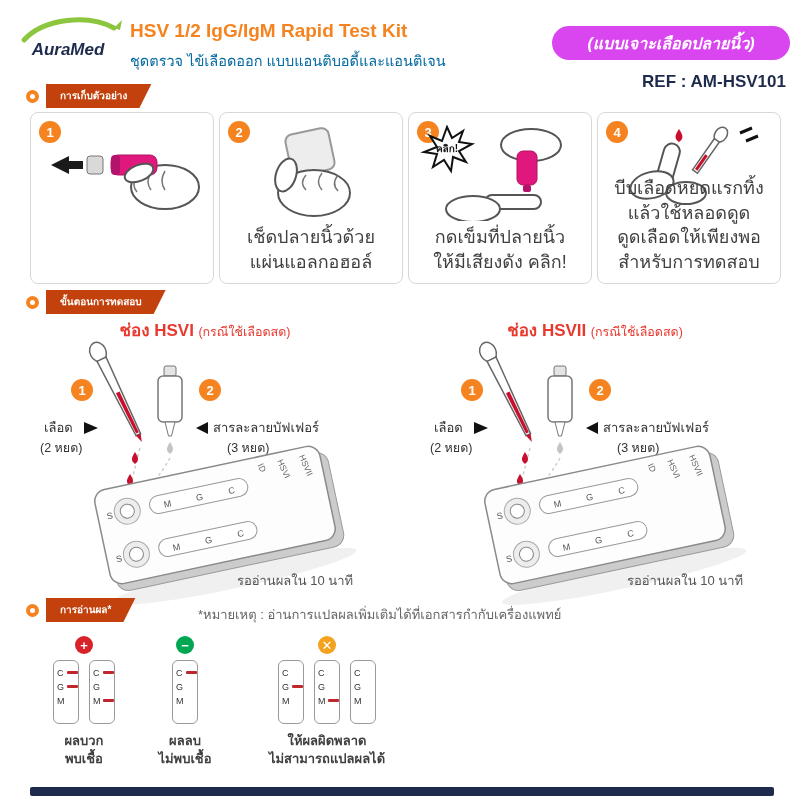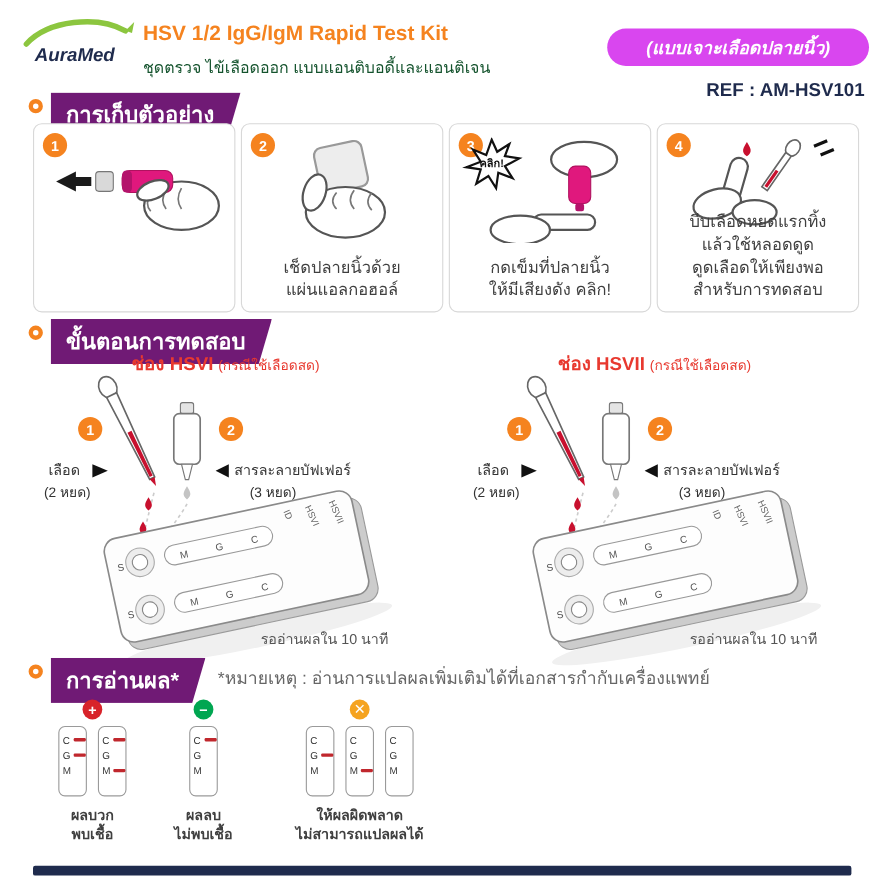--- a/index.html
+++ b/index.html
@@ -4,45 +4,45 @@
 <style>
   html,body{margin:0;padding:0;background:#fff;}
   .page{position:relative;width:800px;height:800px;background:#fff;overflow:hidden;
         font-family:"Liberation Sans","DejaVu Sans",sans-serif;color:#333;}
   svg{font-family:inherit;}
   .multiline{white-space:pre-line;}
 
   
   .logo{position:absolute;left:14px;top:10px;}
   .title{position:absolute;left:130px;top:20px;font-size:19px;font-weight:bold;color:#F5831F;}
-  .subtitle{position:absolute;left:130px;top:49px;font-size:14.5px;color:#14532d;}
+  .subtitle{position:absolute;left:130px;top:49px;font-size:14.5px;color:#0369a1;}
   .hbadge{position:absolute;left:552px;top:26px;width:238px;height:34px;background:#d946ef;border-radius:17px;
           color:#fff;font-style:italic;font-weight:bold;font-size:16px;display:flex;align-items:center;justify-content:center;}
   .ref{position:absolute;right:14px;top:72px;font-weight:bold;font-size:17px;color:#1F2B4D;}
 
   
   .bullet{position:absolute;width:5px;height:5px;background:#fff;border:4px solid #F5831F;border-radius:50%;}
-  .ribbon{position:absolute;background:#701a75;color:#fff;font-size:20px;font-weight:bold;
+  .ribbon{position:absolute;background:#c2410c;color:#fff;font-size:10px;font-weight:bold;
           padding:4px 24px 5px 14px;clip-path:polygon(0 0,100% 0,calc(100% - 12px) 100%,0 100%);}
 
   
   .card{position:absolute;top:112px;width:182px;height:170px;border:1px solid #d8d8d8;border-radius:8px;background:#fff;}
   .step-badge{position:absolute;left:8px;top:8px;width:22px;height:22px;border-radius:50%;background:#F5831F;color:#fff;
               font-weight:bold;font-size:13px;display:flex;align-items:center;justify-content:center;}
   .card-art{position:absolute;left:2px;top:12px;}
-  .card-caption{position:absolute;left:4px;right:4px;bottom:8px;text-align:center;font-size:15px;line-height:1.38;color:#3f3f3f;}
+  .card-caption{position:absolute;left:4px;right:4px;bottom:8px;text-align:center;font-size:18px;line-height:1.38;color:#3f3f3f;}
 
   
   .p-head{position:absolute;top:316px;width:360px;text-align:center;color:#E8392F;}
   .p-heading{font-size:17px;font-weight:bold;}
   .p-note{font-size:12.5px;}
   .panel-svg{position:absolute;top:340px;overflow:visible;}
 
   
-  .s3-note{position:absolute;left:198px;top:604px;font-size:16px;color:#666;}
+  .s3-note{position:absolute;left:198px;top:604px;font-size:13px;color:#666;}
   .result-group{position:absolute;top:636px;display:flex;flex-direction:column;align-items:center;}
   .result-icon{width:18px;height:18px;border-radius:50%;color:#fff;font-size:13px;font-weight:bold;
                display:flex;align-items:center;justify-content:center;margin-bottom:6px;}
   .strips-row{display:flex;gap:10px;}
   .strip{width:26px;height:64px;border:1.5px solid #9a9a9a;border-radius:6px;background:#fff;
          box-sizing:border-box;padding-top:5px;display:flex;flex-direction:column;gap:1px;}
   .strip-row{height:13px;display:flex;align-items:center;padding-left:3px;}
   .strip-letter{font-size:9px;color:#333;width:9px;display:inline-block;}
   .strip-line{width:11px;height:3px;background:#c0272d;border-radius:1px;margin-left:1px;}
   .result-caption{margin-top:8px;text-align:center;font-size:13px;font-weight:600;color:#3f3f3f;line-height:1.35;}

